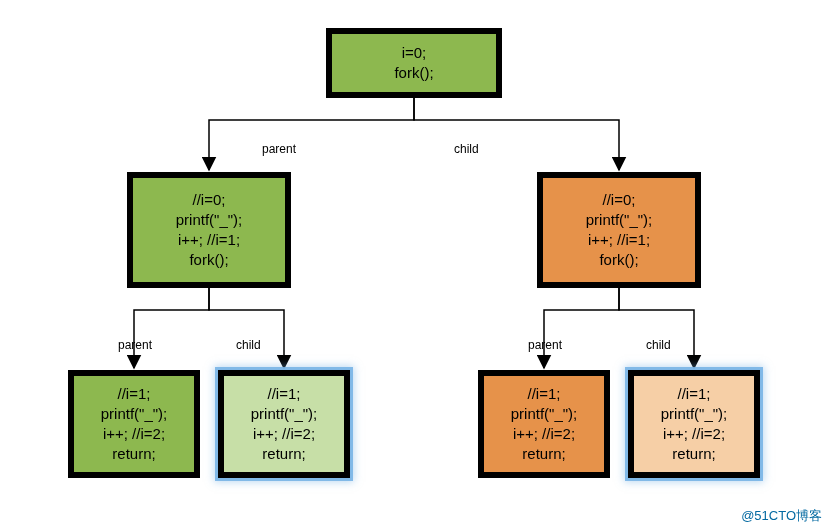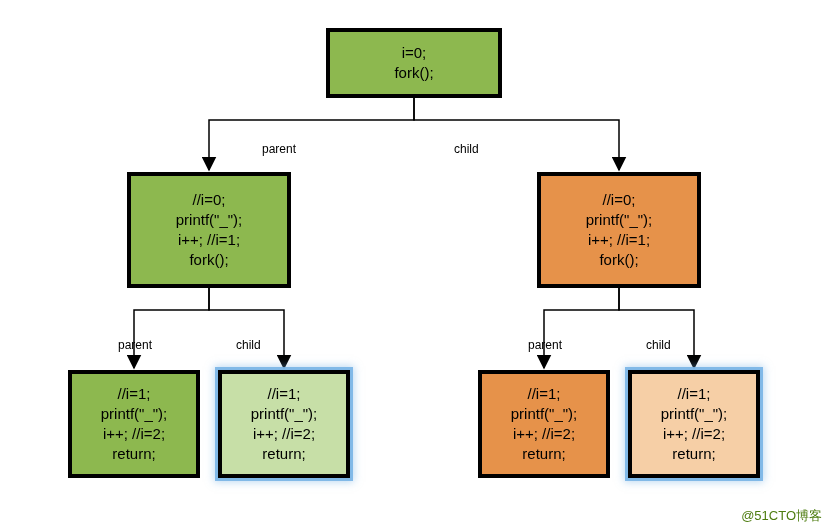--- a/index.html
+++ b/index.html
@@ -7,21 +7,21 @@
     padding: 0;
     width: 828px;
     height: 527px;
     position: relative;
     font-family: Arial, Helvetica, sans-serif;
     font-size: 15px;
     background: #ffffff;
   }
   .box {
     position: absolute;
-    border: 4px solid #000000;
+    border: 6px solid #000000;
     display: flex;
     flex-direction: column;
     align-items: center;
     justify-content: center;
     text-align: center;
     line-height: 1.35;
     white-space: pre;
     box-sizing: border-box;
   }
   .glow {
@@ -35,21 +35,21 @@
   svg.arrows {
     position: absolute;
     left: 0; top: 0;
     width: 828px; height: 527px;
     pointer-events: none;
   }
   .watermark {
     position: absolute;
     right: 6px;
     bottom: 2px;
-    color: #4d7c0f;
+    color: #0369a1;
     font-size: 13px;
   }
 </style>
 </head>
 <body>
 
 <svg class="arrows">
   <defs>
     <marker id="ah" markerWidth="10" markerHeight="10" refX="9" refY="5" orient="auto">
       <path d="M0,0 L10,5 L0,10 z" fill="#000"></path>

